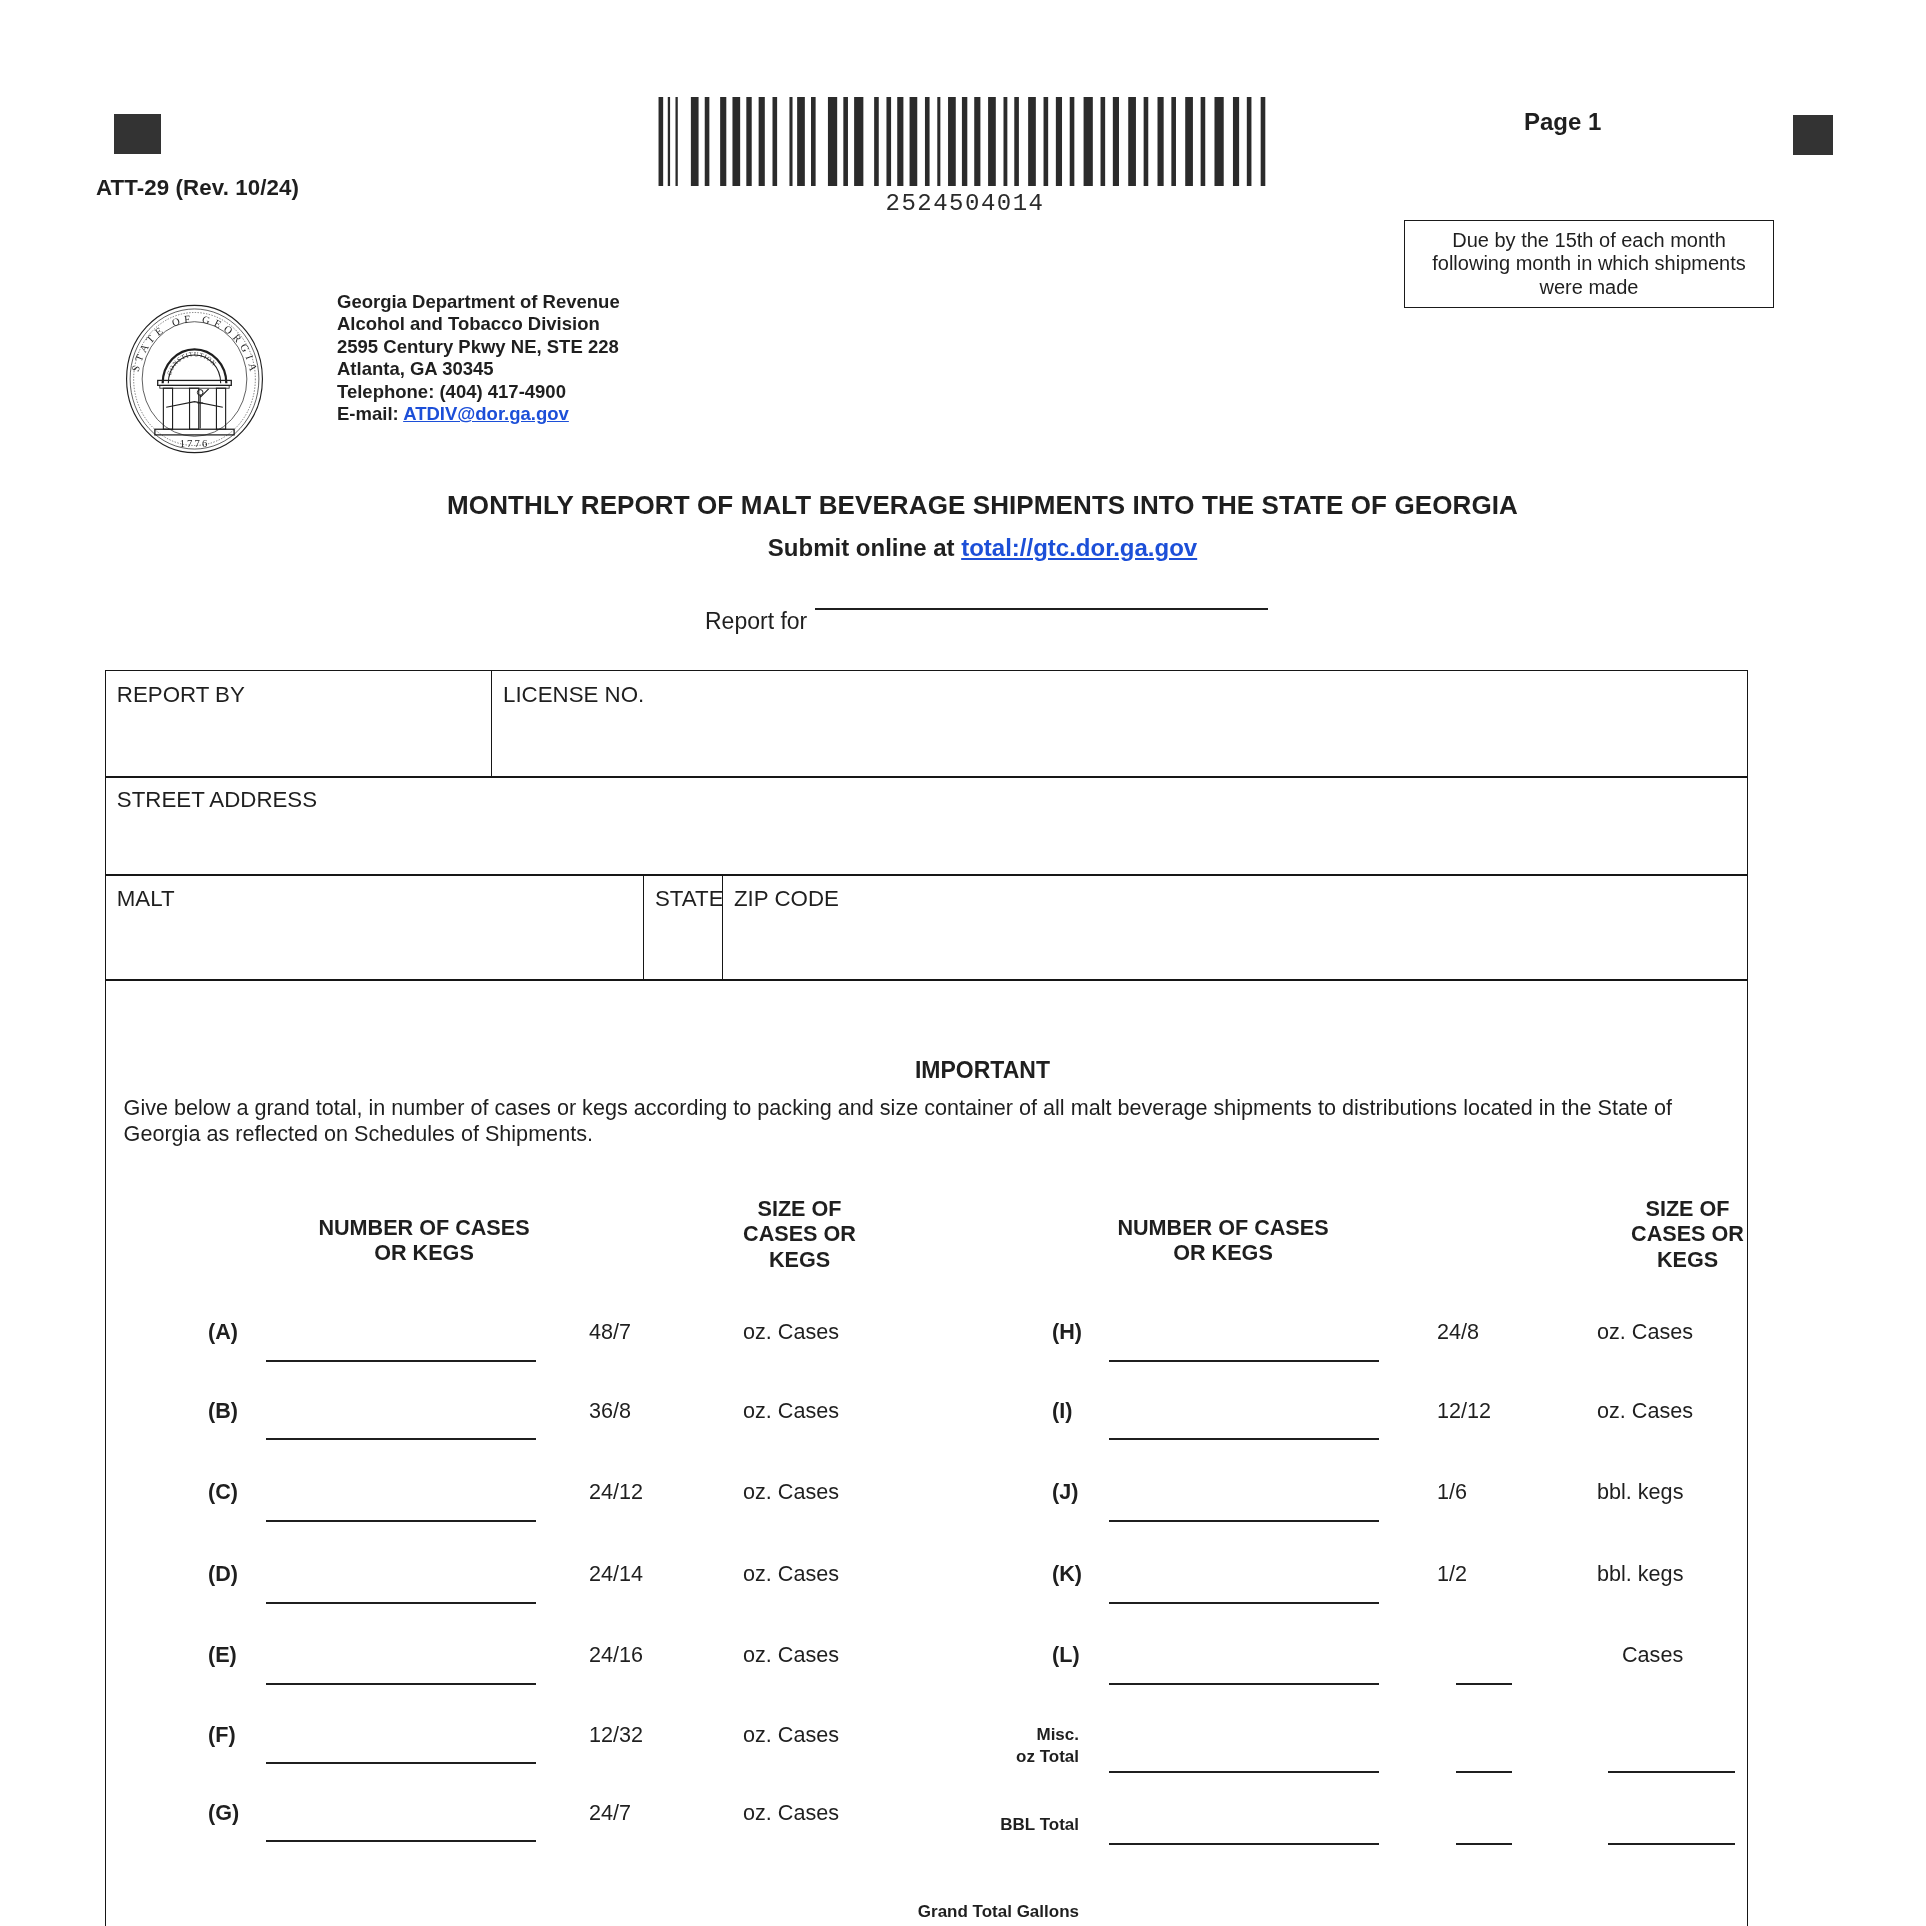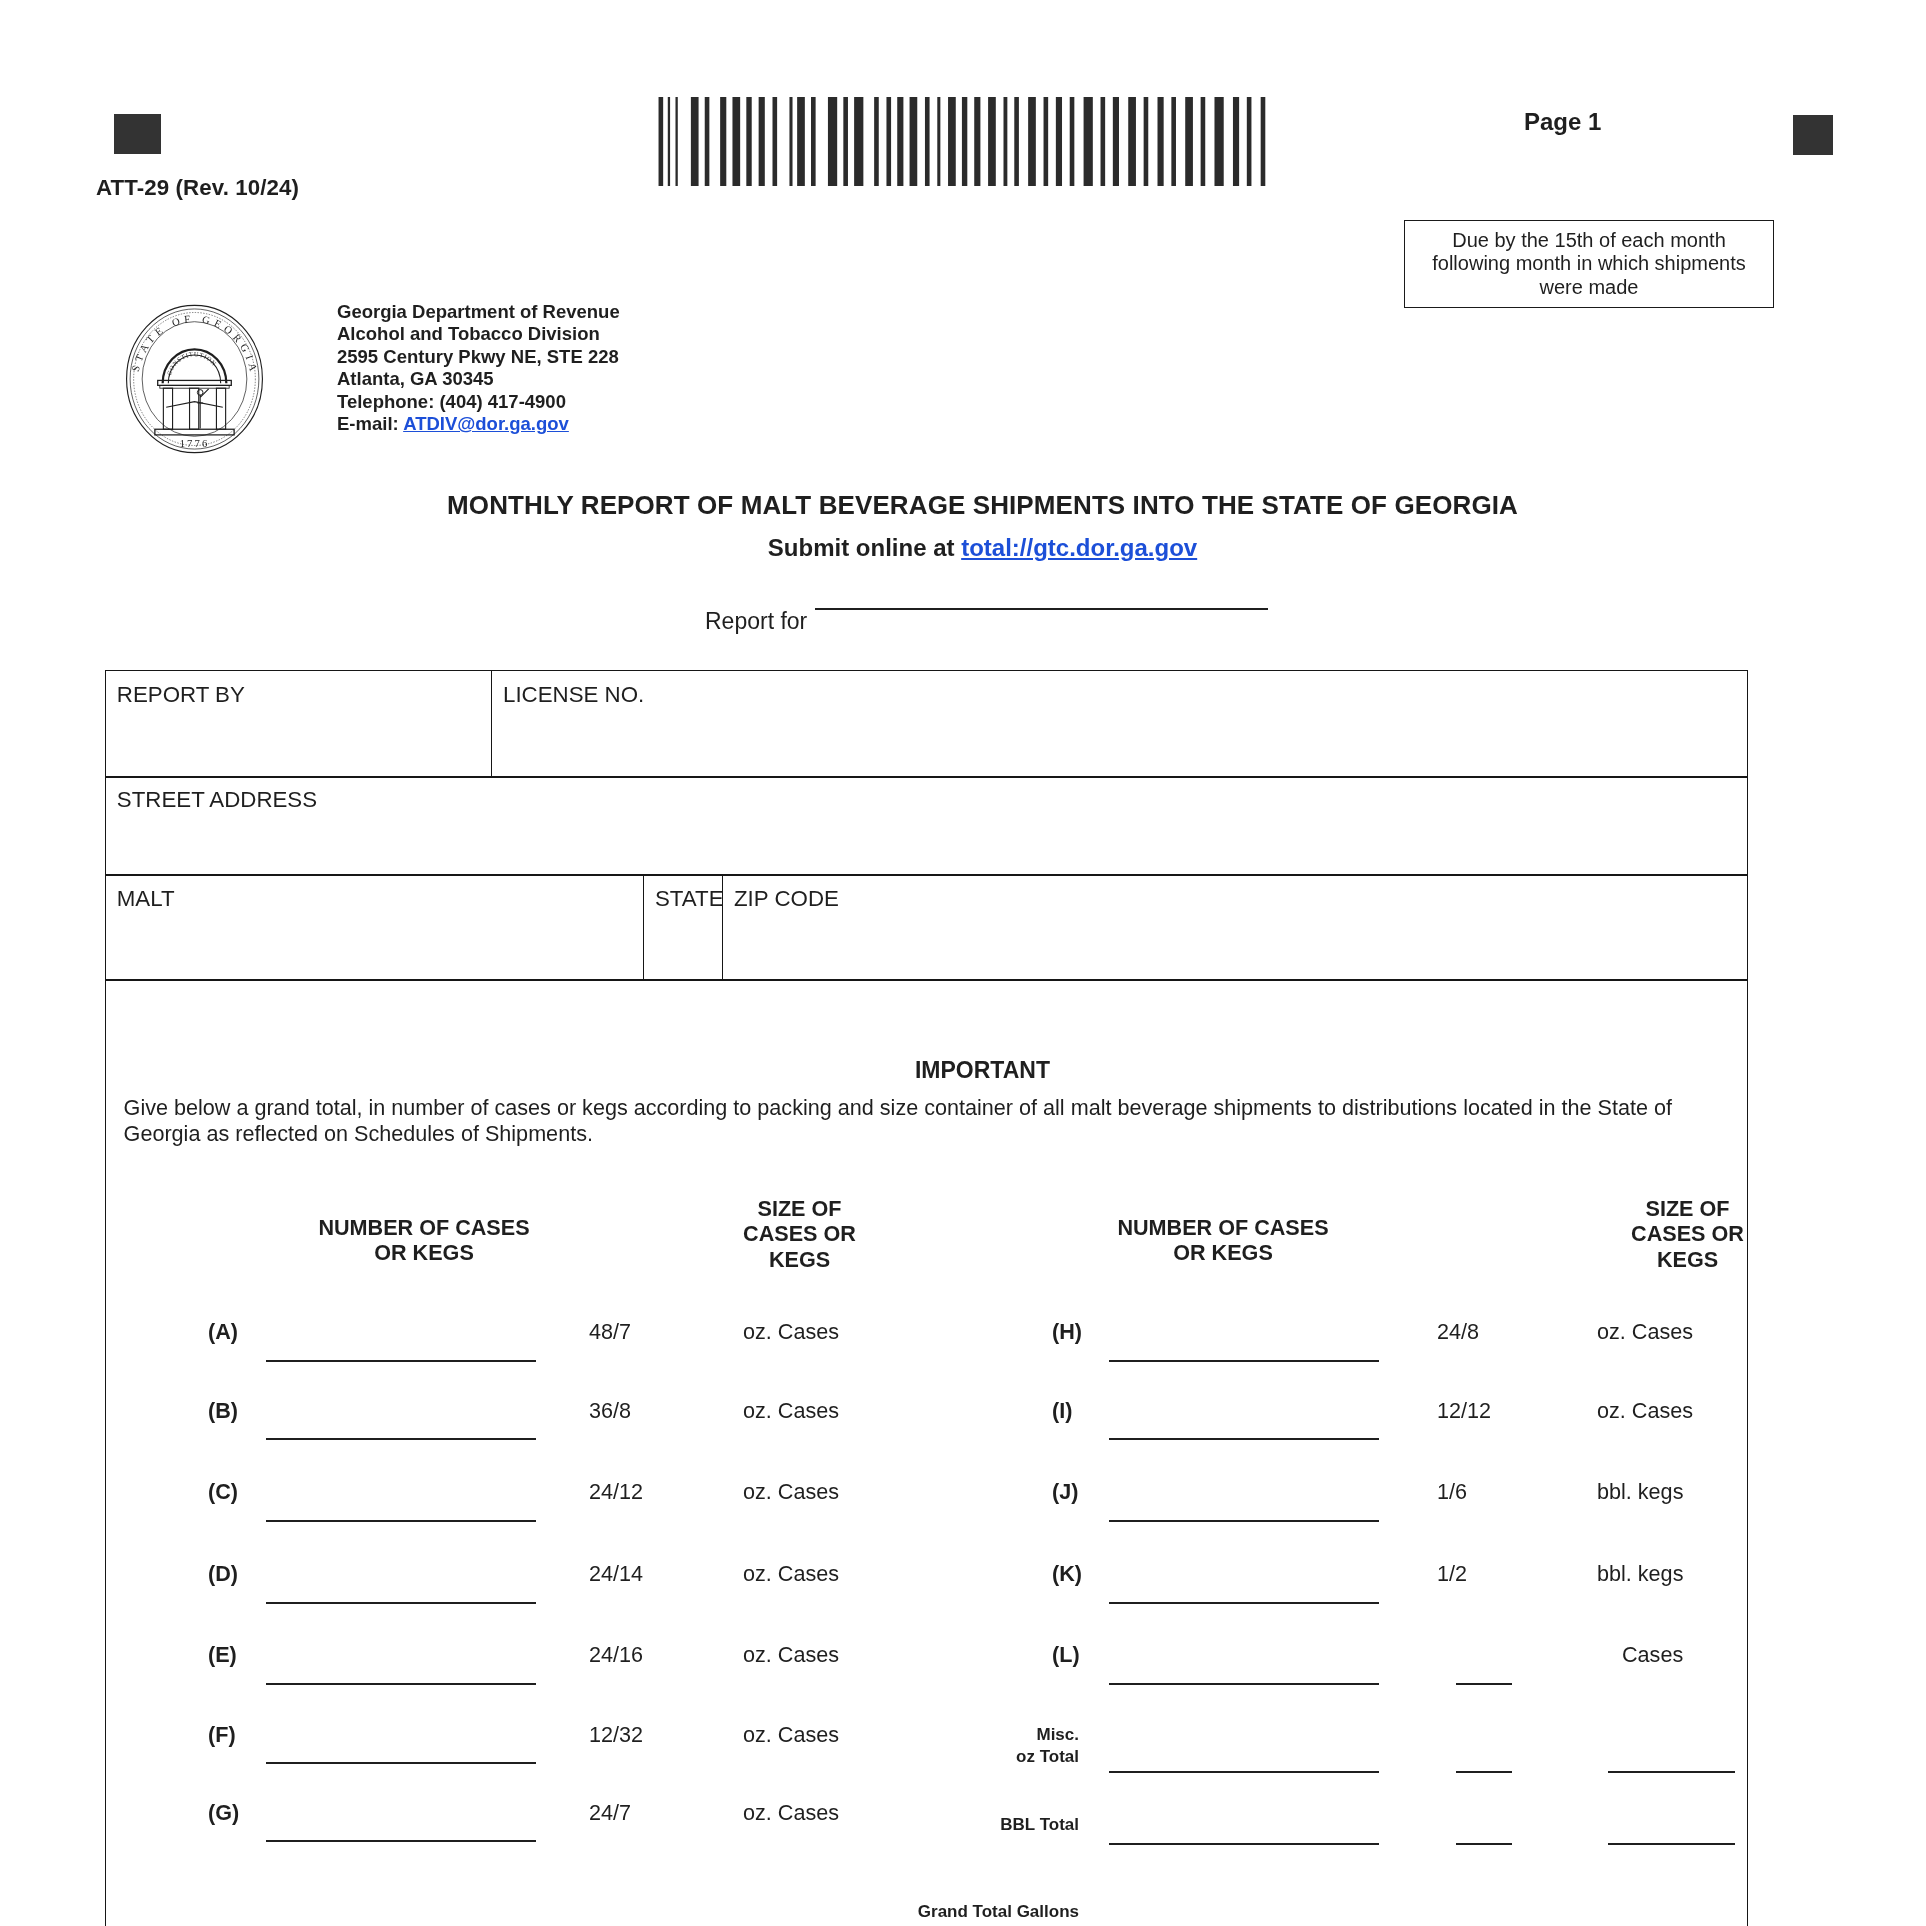--- a/index.html
+++ b/index.html
@@ -63,21 +63,21 @@
     font-size: 20px;
     line-height: 1.16;
     text-align: center;
     padding: 0 6.2px;
   }
 
   
   #seal { left: 123px; top: 304px; width: 143px; height: 150px; }
 
   
-  #agency-block { left: 337px; top: 301px; }
+  #agency-block { left: 337px; top: 291px; }
   #agency-block div {
     font-size: 18.5px;
     font-weight: bold;
     line-height: 1.215;
     white-space: nowrap;
   }
   .link { color: #1c4fd8; text-decoration: underline; }
 
   
   #main-title {
@@ -222,20 +222,21 @@
       <rect x="325" y="0" width="4" height="60"></rect>
       <rect x="334" y="0" width="3" height="60"></rect>
       <rect x="343" y="0" width="5" height="60"></rect>
       <rect x="353" y="0" width="3" height="60"></rect>
       <rect x="362" y="0" width="6" height="60"></rect>
       <rect x="374" y="0" width="4" height="60"></rect>
       <rect x="383" y="0" width="3" height="60"></rect>
       <rect x="392" y="0" width="3" height="60"></rect>
     </g>
   </svg>
+  <div id="barcode-number">2524504014</div>
 </div>
 
 <div class="abs" id="page-number">Page 1</div>
 
 <div class="abs" id="due-box">
   <div id="due-box-text">Due by the 15th of each month following month in which shipments were made</div>
 </div>
 
 <svg class="abs" id="seal" viewBox="0 0 200 212">
   <ellipse cx="100" cy="106" rx="96" ry="104" fill="none" stroke="#1f1f1f" stroke-width="1.6"></ellipse>

